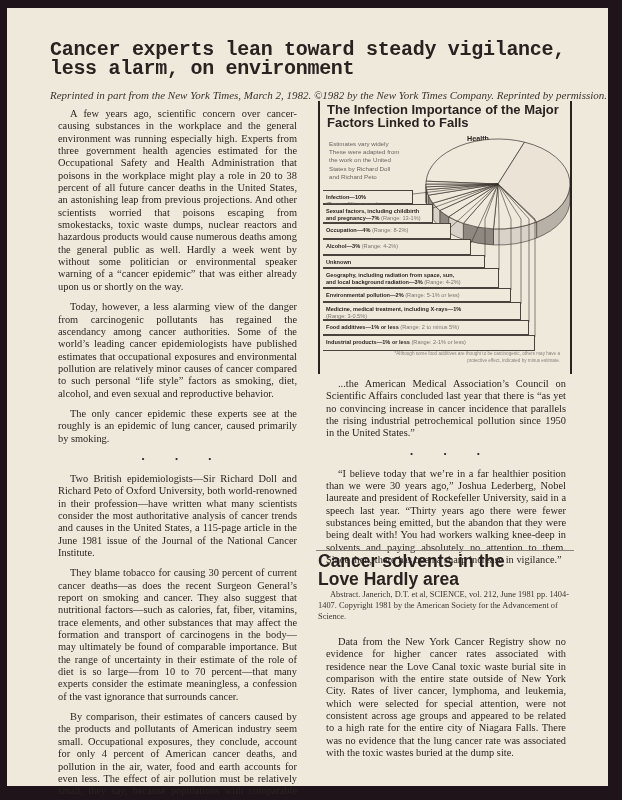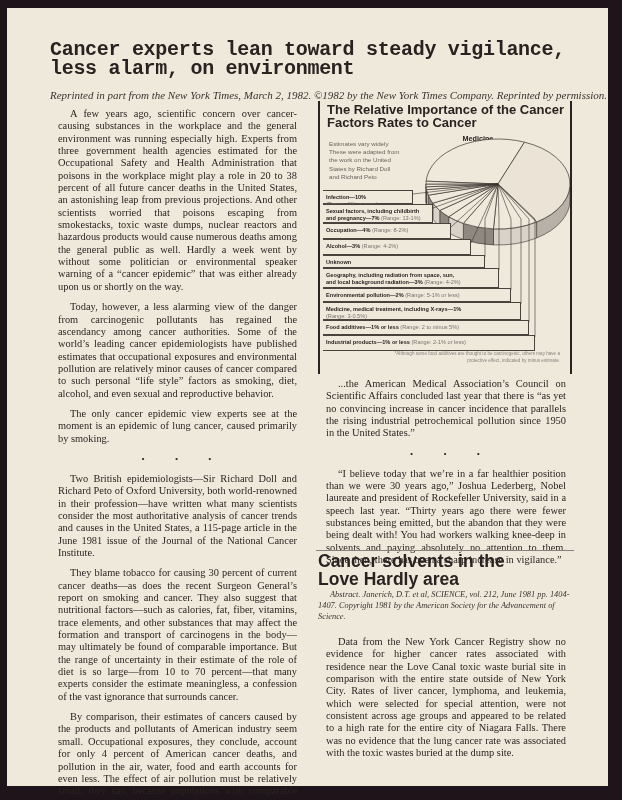--- a/index.html
+++ b/index.html
@@ -15,53 +15,53 @@
   .chart-box { position:absolute; left:318px; top:101px; width:250px; height:273px; border-left:2px solid #2a2220; border-right:2px solid #2a2220; }
   .chart-title { position:absolute; left:7px; top:2px; font-family:"Liberation Sans",sans-serif; font-weight:bold; font-size:13px; line-height:13px; color:#2a2220; white-space:nowrap; }
   .chart-note { position:absolute; left:9px; top:39px; width:72px; font-family:"Liberation Sans",sans-serif; font-size:6.2px; line-height:8.2px; color:#6a625c; }
   .factor { position:absolute; left:3px; font-family:"Liberation Sans",sans-serif; font-size:5.6px; line-height:7px; color:#3a322e; background:#efe9dc; border:1px solid #4a423c; border-left:none; box-sizing:border-box; padding:3px 3px 0 3px; }
   .factor b { font-weight:bold; color:#2a2220; }
   .factor .rng { color:#7a726c; }
   .footnote { position:absolute; right:10px; top:250px; width:170px; text-align:right; font-family:"Liberation Sans",sans-serif; font-size:4.6px; line-height:6.5px; color:#8a827c; }
   .pie-label { position:absolute; font-family:"Liberation Sans",sans-serif; text-align:center; color:#3a322e; }
   .rule { position:absolute; left:316px; top:550px; width:258px; height:1px; background:#8a827c; }
   .sub-headline { position:absolute; left:318px; top:553px; width:256px; font-family:"Liberation Sans",sans-serif; font-weight:bold; font-size:17.5px; line-height:17.5px; color:#2a2220; }
-  .abstract { position:absolute; left:318px; top:589px; width:256px; font-family:"Liberation Serif",serif; font-style:italic; font-size:8.4px; line-height:11px; color:#3a322e; text-indent:12px; }
+  .abstract { position:absolute; left:318px; top:589px; width:256px; font-family:"Liberation Serif",serif; font-size:8.4px; line-height:11px; color:#3a322e; text-indent:12px; }
   .love-text { left:318px; top:628px; width:256px; }
 </style>
 </head>
 <body>
 
 <div class="paper"></div>
 
 <div class="headline">
   <div>Cancer experts lean toward steady vigilance,</div>
   <div>less alarm, on environment</div>
 </div>
 <div class="credit">Reprinted in part from the New York Times, March 2, 1982. ©1982 by the New York Times Company. Reprinted by permission.</div>
 
 <div class="col left-col">
   <p>A few years ago, scientific concern over cancer-causing substances in the workplace and the general environment was running especially high. Experts from three government health agencies estimated for the Occupational Safety and Health Administration that poisons in the workplace might play a role in 20 to 38 percent of all future cancer deaths in the United States, an astonishing leap from previous projections. And other scientists worried that poisons escaping from smokestacks, toxic waste dumps, nuclear reactors and hazardous products would cause numerous deaths among the general public as well. Hardly a week went by without some politician or environmental speaker warning of a “cancer epidemic” that was either already upon us or shortly on the way.</p>
   <p>Today, however, a less alarming view of the danger from carcinogenic pollutants has regained the ascendancy among cancer authorities. Some of the world’s leading cancer epidemiologists have published estimates that occupational exposures and environmental pollution are relatively minor causes of cancer compared to such personal “life style” factors as smoking, diet, alcohol, and even sexual and reproductive behavior.</p>
-  <p>The only cancer epidemic view experts see at the moment is an epidemic of lung cancer, caused primarily by smoking.</p>
+  <p>The only cancer epidemic these experts see at the roughly is an epidemic of lung cancer, caused primarily by smoking.</p>
   <div class="dots">• • •</div>
   <p>Two British epidemiologists—Sir Richard Doll and Richard Peto of Oxford University, both world-renowned in their profession—have written what many scientists consider the most authoritative analysis of cancer trends and causes in the United States, a 115-page article in the June 1981 issue of the Journal of the National Cancer Institute.</p>
   <p>They blame tobacco for causing 30 percent of current cancer deaths—as does the recent Surgeon General’s report on smoking and cancer. They also suggest that nutritional factors—such as calories, fat, fiber, vitamins, trace elements, and other substances that may affect the formation and transport of carcinogens in the body—may ultimately be found of comparable importance. But the range of uncertainty in their estimate of the role of diet is so large—from 10 to 70 percent—that many experts consider the estimate meaningless, a confession of the vast ignorance that surrounds cancer.</p>
   <p>By comparison, their estimates of cancers caused by the products and pollutants of American industry seem small. Occupational exposures, they conclude, account for only 4 percent of American cancer deaths, and pollution in the air, water, food and earth accounts for even less. The effect of air pollution must be relatively small, they say, because populations with comparable smoking habits but living in areas with markedly different air pollution have roughly the same rate of lung cancer mortality. Two other categories of hazards—food additives and industrial products such as hair dyes, plastics, solvents and detergents—they judge very minor causes of cancer.</p>
 </div>
 
 <div class="chart-box">
   <div class="chart-title">
-    <div>The Relative Importance of the Cancer</div>
-    <div>Factors Rates to Cancer</div>
+    <div>The Infection Importance of the Major</div>
+    <div>Factors Linked to Falls</div>
   </div>
   <div class="chart-note">Estimates vary widely These were adapted from the work on the United States by Richard Doll and Richard Peto</div>
 
   <div class="pie-label" style="left:118px;top:34px;width:80px;font-size:7.2px;line-height:8.6px;">
-    <div style="font-weight:bold;color:#2a2220">Medicine</div>
+    <div style="font-weight:bold;color:#2a2220">Health</div>
     <div style="color:#2a2220">30%</div>
     <div style="color:#6a625c">(Range: 40-25%)</div>
   </div>
   <div class="pie-label" style="left:176px;top:63px;width:76px;font-size:7.2px;line-height:8.6px;">
     <div style="font-weight:bold;color:#2a2220">Diet</div>
     <div style="font-weight:bold;color:#2a2220">(except food</div>
     <div style="font-weight:bold;color:#2a2220">additives)</div>
     <div style="color:#4a423c">Range: (70-10%)</div>
   </div>
 

